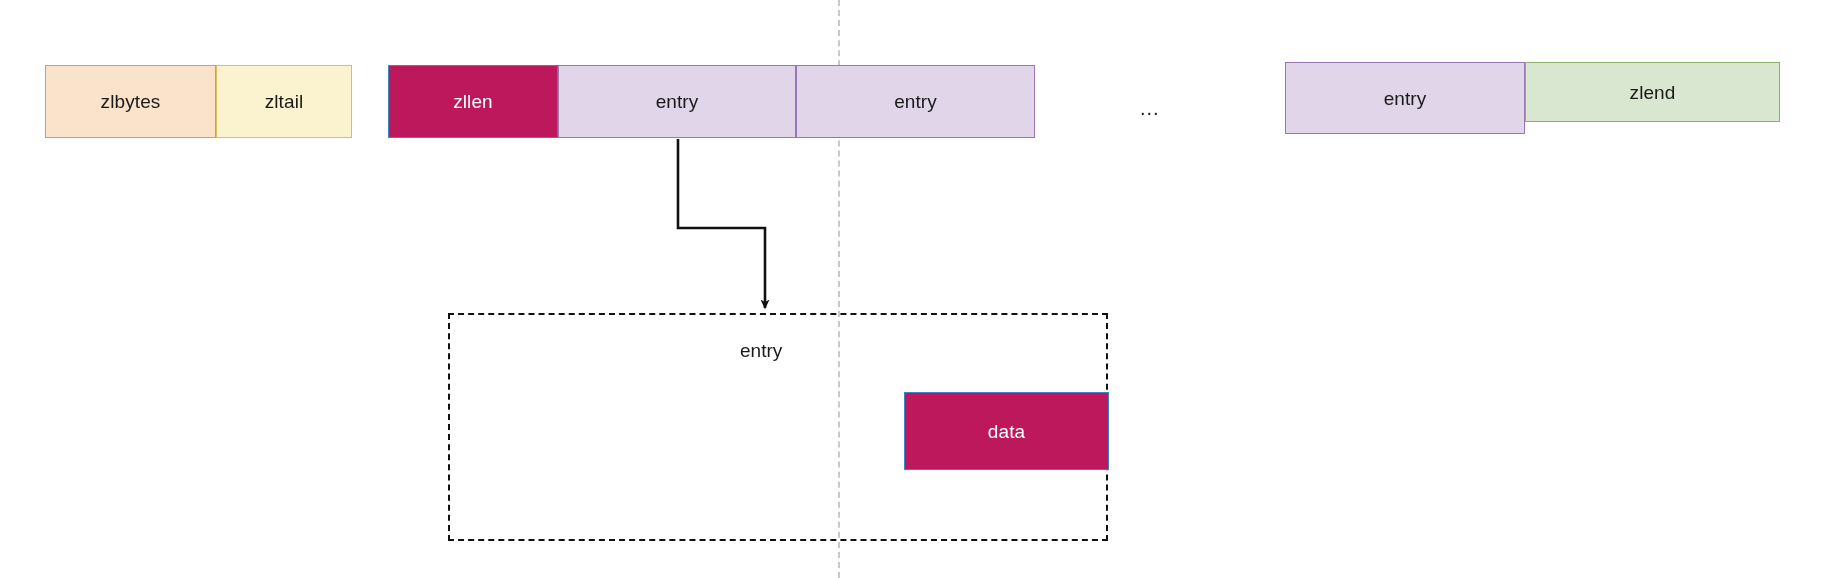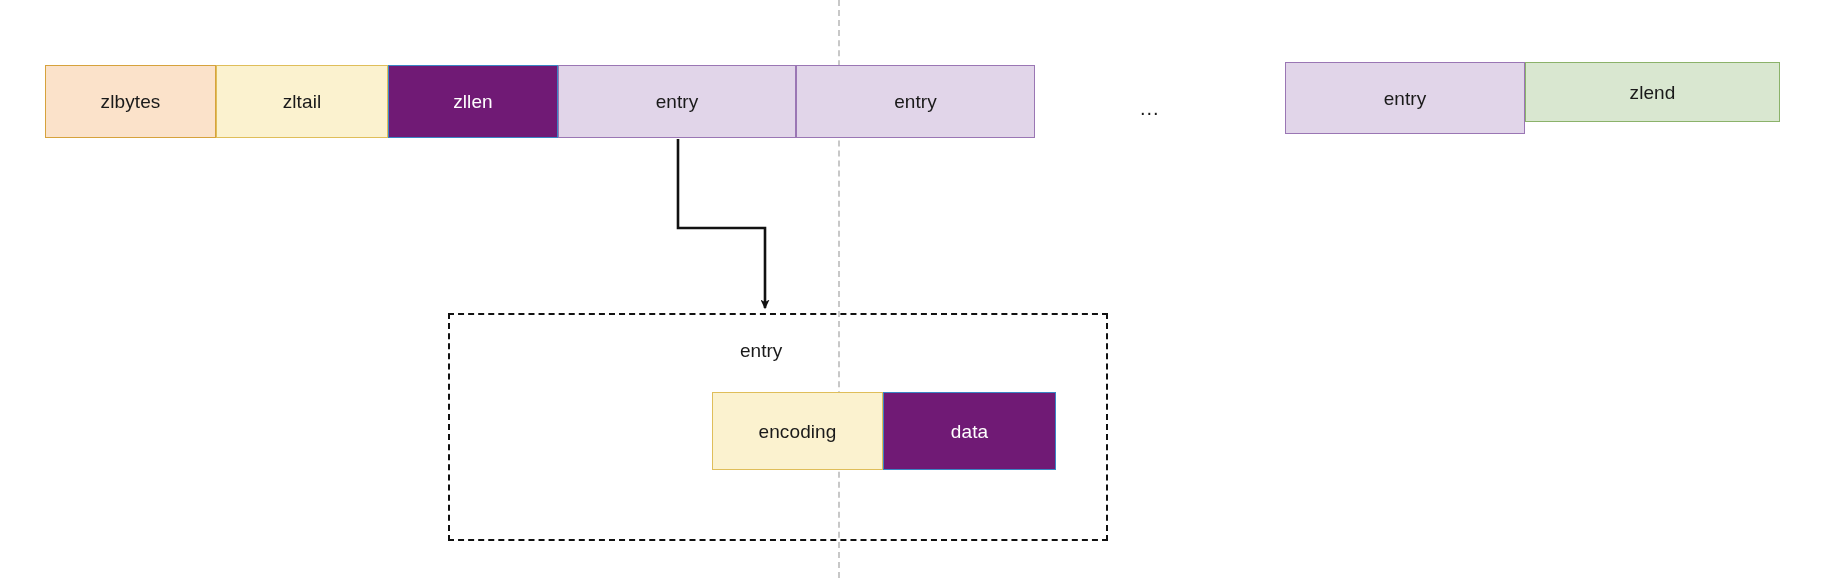--- a/index.html
+++ b/index.html
@@ -42,21 +42,21 @@
     background: #fbe2ca;
     border: 1.6px solid #d6a23c;
     color: #1a1a1a;
   }
   .cell.yellow {
     background: #fbf2cf;
     border: 1.6px solid #dfbe5a;
     color: #1a1a1a;
   }
   .cell.blue {
-    background: #701a75;
+    background: #be185d;
     border: 1.6px solid #3a85c4;
     color: #ffffff;
   }
   .cell.purple {
     background: #e1d5e9;
     border: 1.6px solid #9a76b4;
     color: #1a1a1a;
   }
   .cell.green {
     background: #d9e7d0;
@@ -97,21 +97,21 @@
 <body>
 
 <div id="canvas">
 
   <div class="guide-line" style="left:838px;"></div>
 
   <div class="cell orange" style="left:45px;  top:65px; width:171px; height:73px;">
     <span>zlbytes</span>
   </div>
 
-  <div class="cell yellow" style="left:216px; top:65px; width:172px; height:73px;">
+  <div class="cell yellow" style="left:216px; top:65px; width:136px; height:73px;">
     <span>zltail</span>
   </div>
 
   <div class="cell blue" style="left:388px; top:65px; width:170px; height:73px;">
     <span>zllen</span>
   </div>
 
   <div class="cell purple" style="left:558px; top:65px; width:238px; height:73px;">
     <span>entry</span>
   </div>
@@ -137,21 +137,18 @@
       </marker>
     </defs>
     <path d="M678,139 L678,228 L765,228 L765,308" fill="none" stroke="#111111" stroke-width="2.6" stroke-linecap="butt" stroke-linejoin="miter" marker-end="url(#arrowhead)"></path>
   </svg>
 
   <div class="detail-box" style="left:448px; top:313px; width:660px; height:228px;"></div>
 
   <div class="detail-title" style="left:740px; top:341px;">entry</div>
 
 
-  <div class="cell yellow" style="left:712px; top:392px; width:171px; height:78px;">
-    <span>encoding</span>
-  </div>
 
-  <div class="cell blue" style="left:883px; top:392px; width:173px; height:78px;">
+  <div class="cell blue" style="left:904px; top:392px; width:205px; height:78px;">
     <span>data</span>
   </div>
 
 </div>
 
 </body></html>

